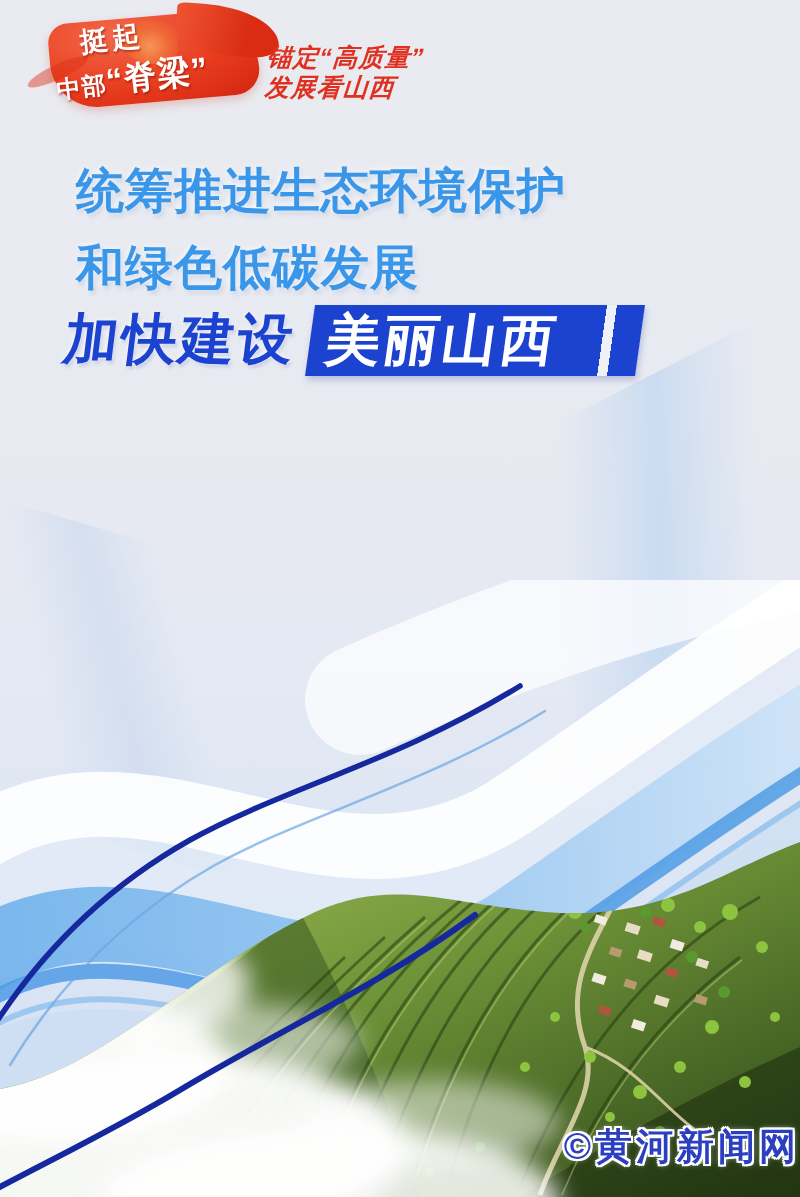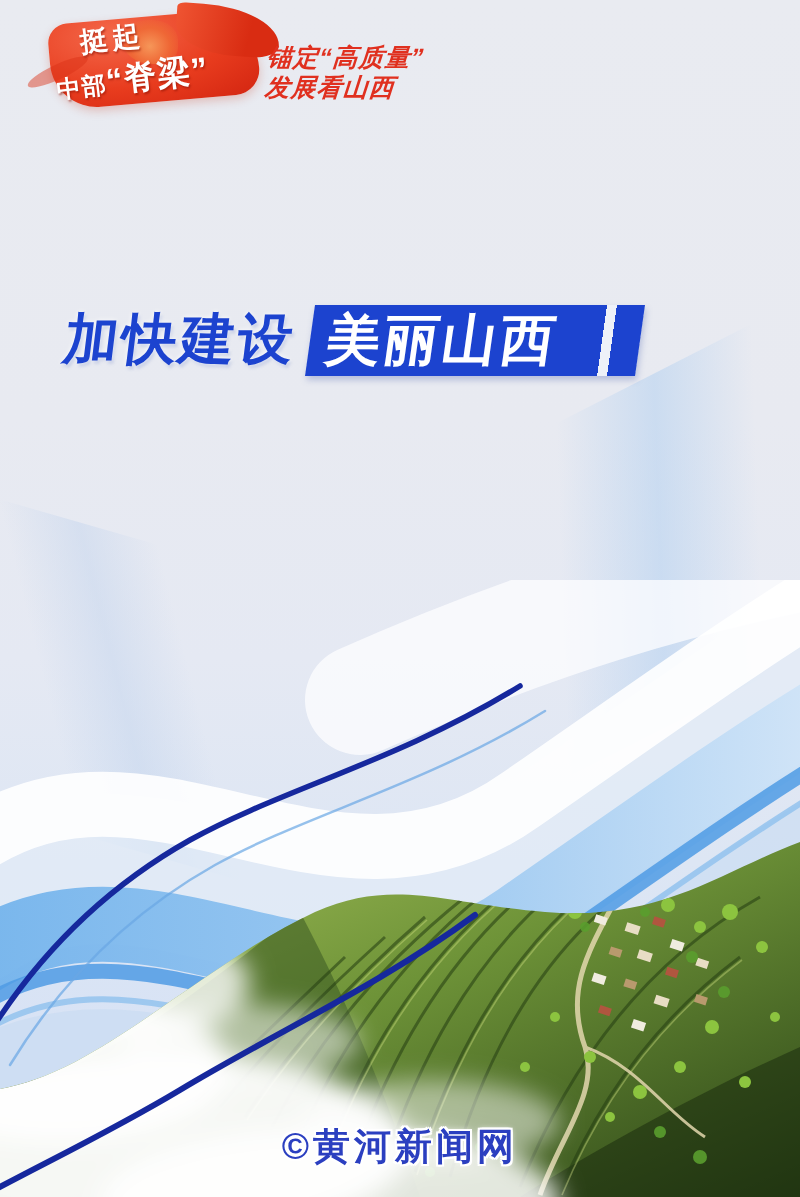--- a/index.html
+++ b/index.html
@@ -73,21 +73,21 @@
 
   
   .body-text{position:absolute;left:72px;top:436px;width:666px;
     font-size:30px;line-height:51.5px;letter-spacing:.5px;
     color:var(--body-blue);text-align:justify;text-indent:2em;
     text-shadow:0 0 4px rgba(255,255,255,.8);}
   .body-text .seg{font-weight:400;}
   .body-text .seg.bold{font-weight:700;color:var(--body-bold-blue);}
 
   
-  .watermark{position:absolute;left:0;right:0;top:1122px;text-align:center;
+  .watermark{position:absolute;left:0;right:0;top:1122px;text-align:right;
     font-size:37px;font-weight:700;letter-spacing:4px;color:var(--watermark-blue);
     text-shadow:-2px 0 0 #fff,2px 0 0 #fff,0 -2px 0 #fff,0 2px 0 #fff,
       -2px -2px 0 #fff,2px 2px 0 #fff,-2px 2px 0 #fff,2px -2px 0 #fff,0 0 6px #fff;}
 
   svg{display:block;}
 </style>
 </head>
 <body>
 
 <div class="poster">
@@ -228,20 +228,24 @@
     <div class="logo-t2">
       <span class="small">中部</span><span class="big">“脊梁”</span>
     </div>
   </div>
 
   <div class="slogan">
     <div>锚定“高质量”</div>
     <div>发展看山西</div>
   </div>
 
+  <div class="title">
+    <div>统筹推进生态环境保护</div>
+    <div>和绿色低碳发展</div>
+  </div>
 
   <div class="subtitle-row">
     <span class="sub-prefix">加快建设</span>
     <span class="sub-box">
       <span class="sub-highlight">美丽山西</span>
     </span>
   </div>
 
 
   <div class="watermark">©黄河新闻网</div>

